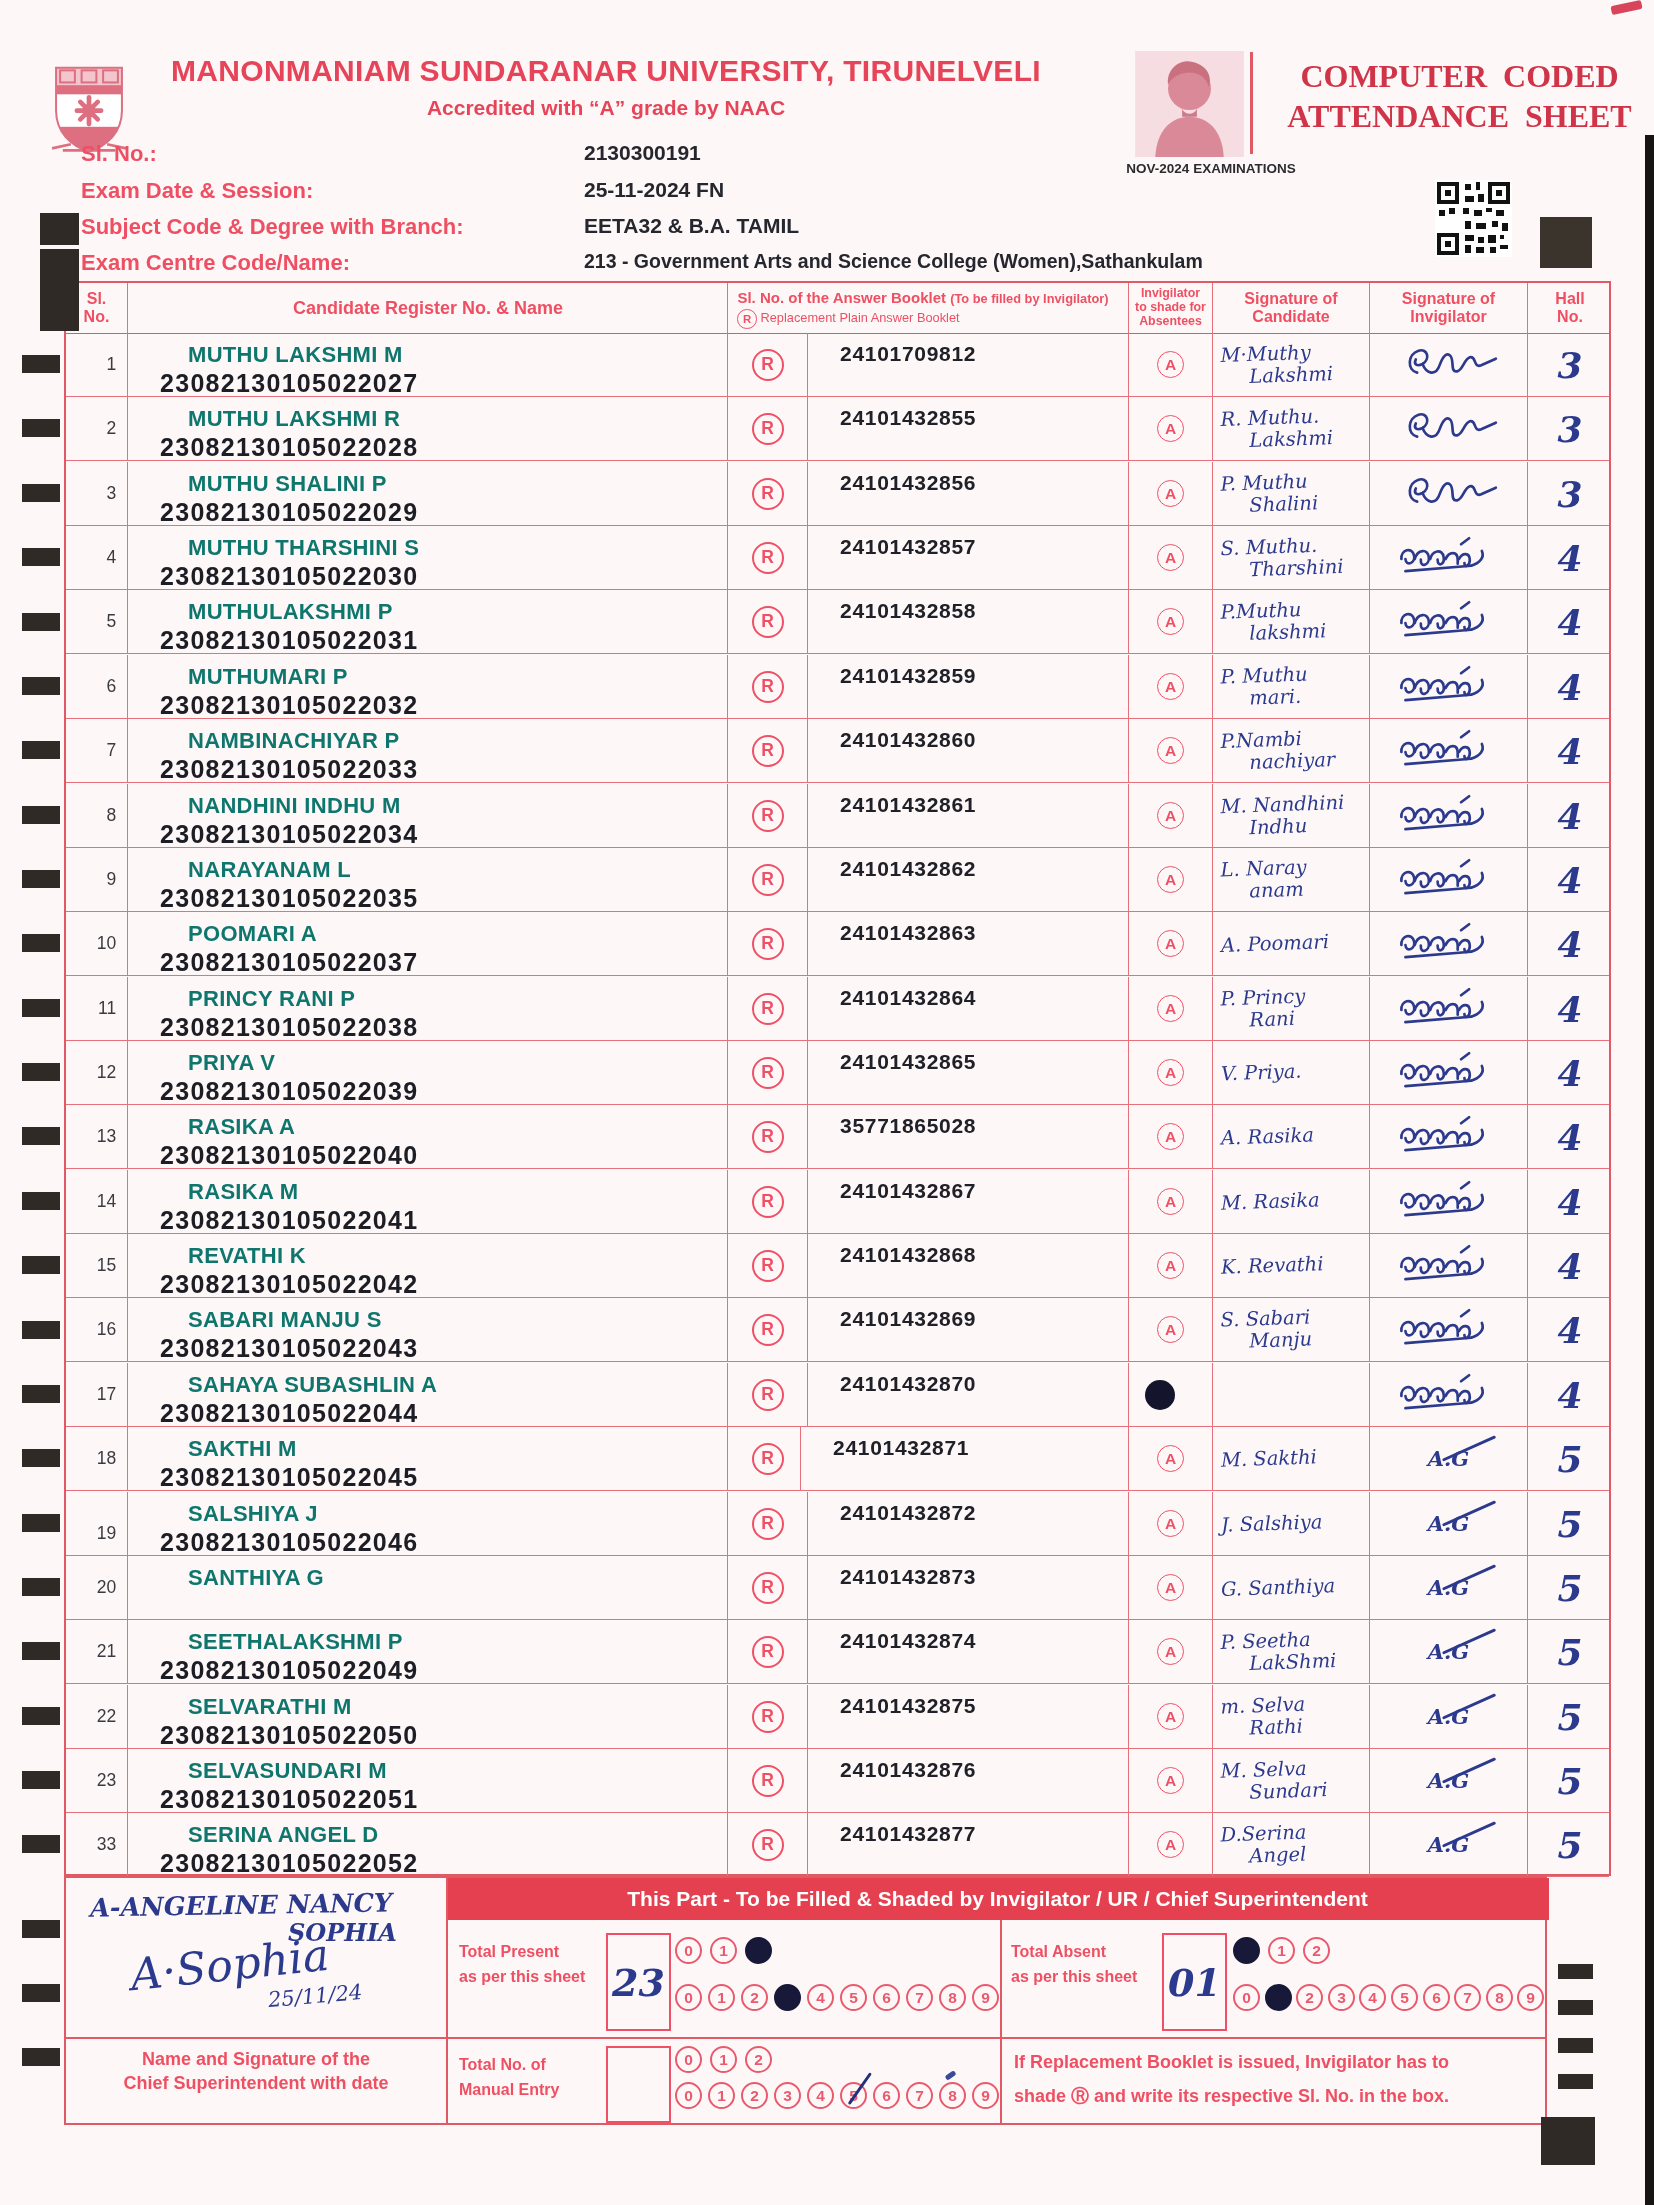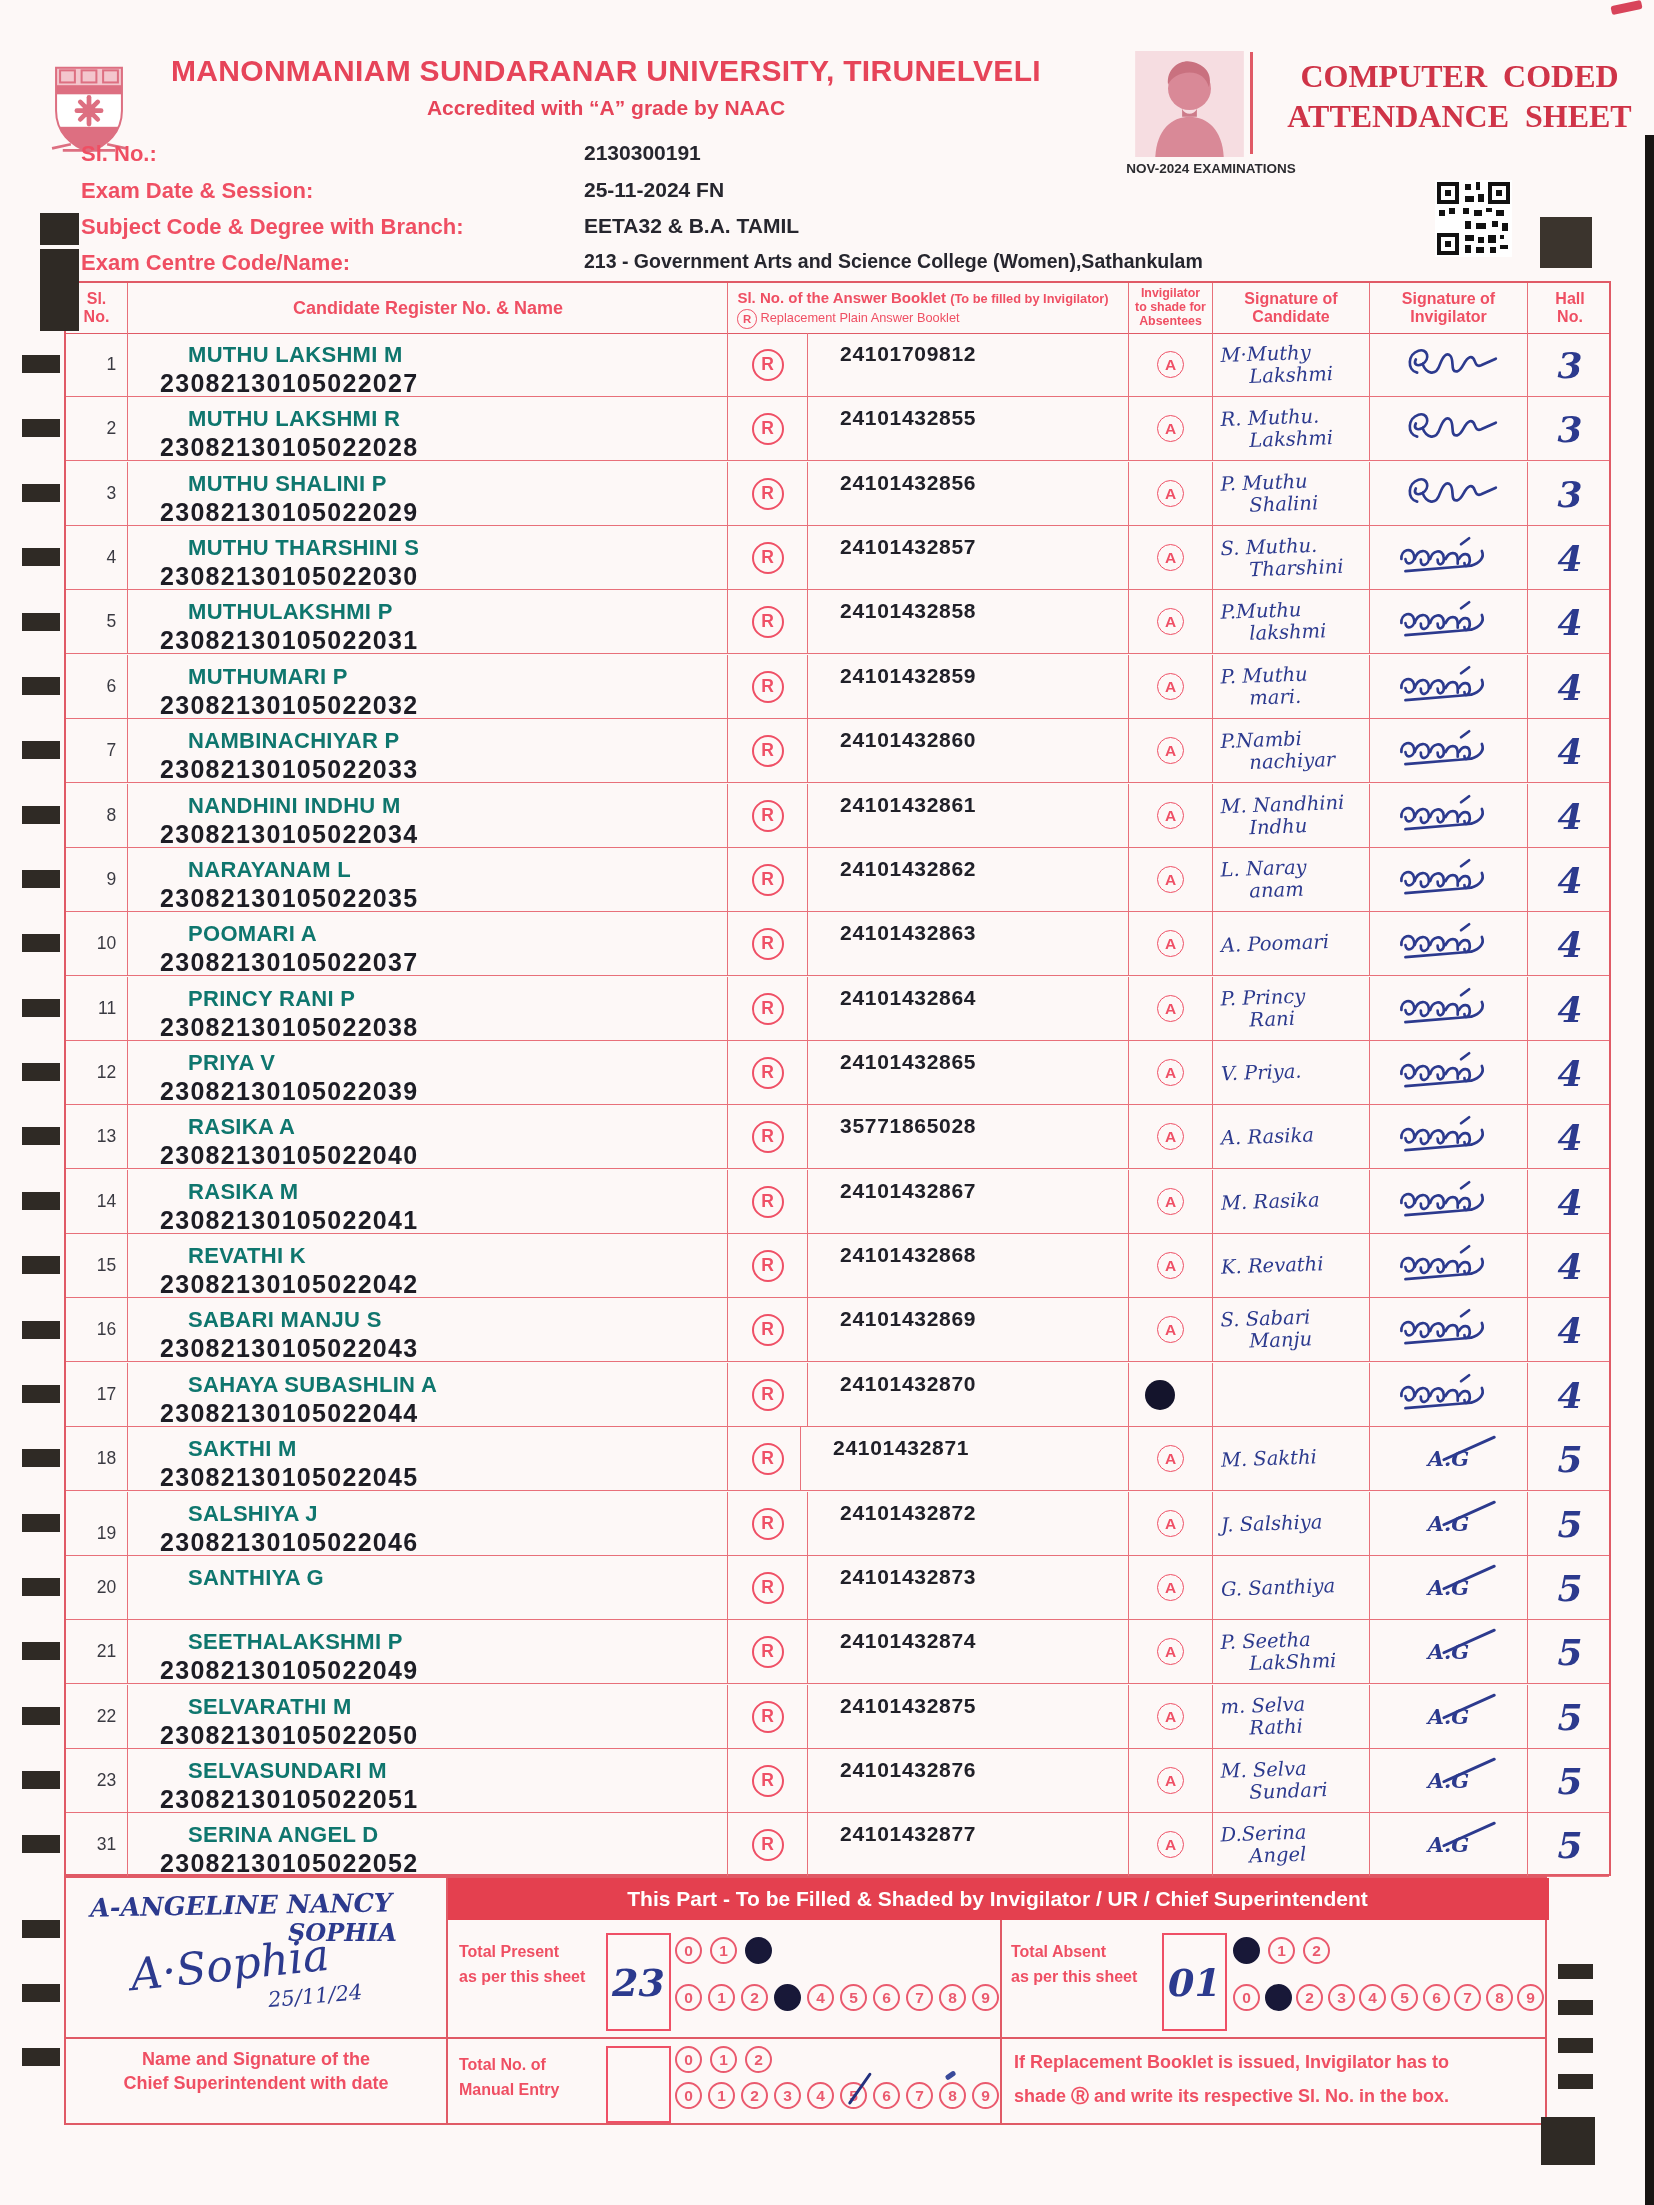--- a/index.html
+++ b/index.html
@@ -1207,21 +1207,21 @@
             <div style="display:flex;align-items:center;justify-content:center;height:100%;">
               <div class="hand agtxt">A.G<span class="agtick" style="left:12px;top:1.3px;"></span></div>
             </div>
           </div>
           <div class="dc" style="left: 1461px; width: 85px;">
             <div class="hand hall-num" style="display:flex;align-items:center;justify-content:center;height:100%;">5</div>
           </div>
         </div>
         <div class="t-row" style="top: 1480px;">
           <div class="dc" style="left: 0px; width: 61px; border-left: none;">
-            <div class="sl-num" style="height:100%;">31</div>
+            <div class="sl-num" style="height:100%;">33</div>
           </div>
           <div class="dc" style="left: 61px; width: 601px;">
             <div style="padding:8.7px 0 0 32px;">
        <div class="cand-name">SERINA ANGEL D</div>
        <div class="cand-reg">23082130105022052</div>
      </div>
           </div>
           <div class="dc" style="left: 661px; width: 80px;">
             <div style="display:flex;align-items:center;justify-content:center;height:100%;">
        <span class="circ r-circ">R</span>

